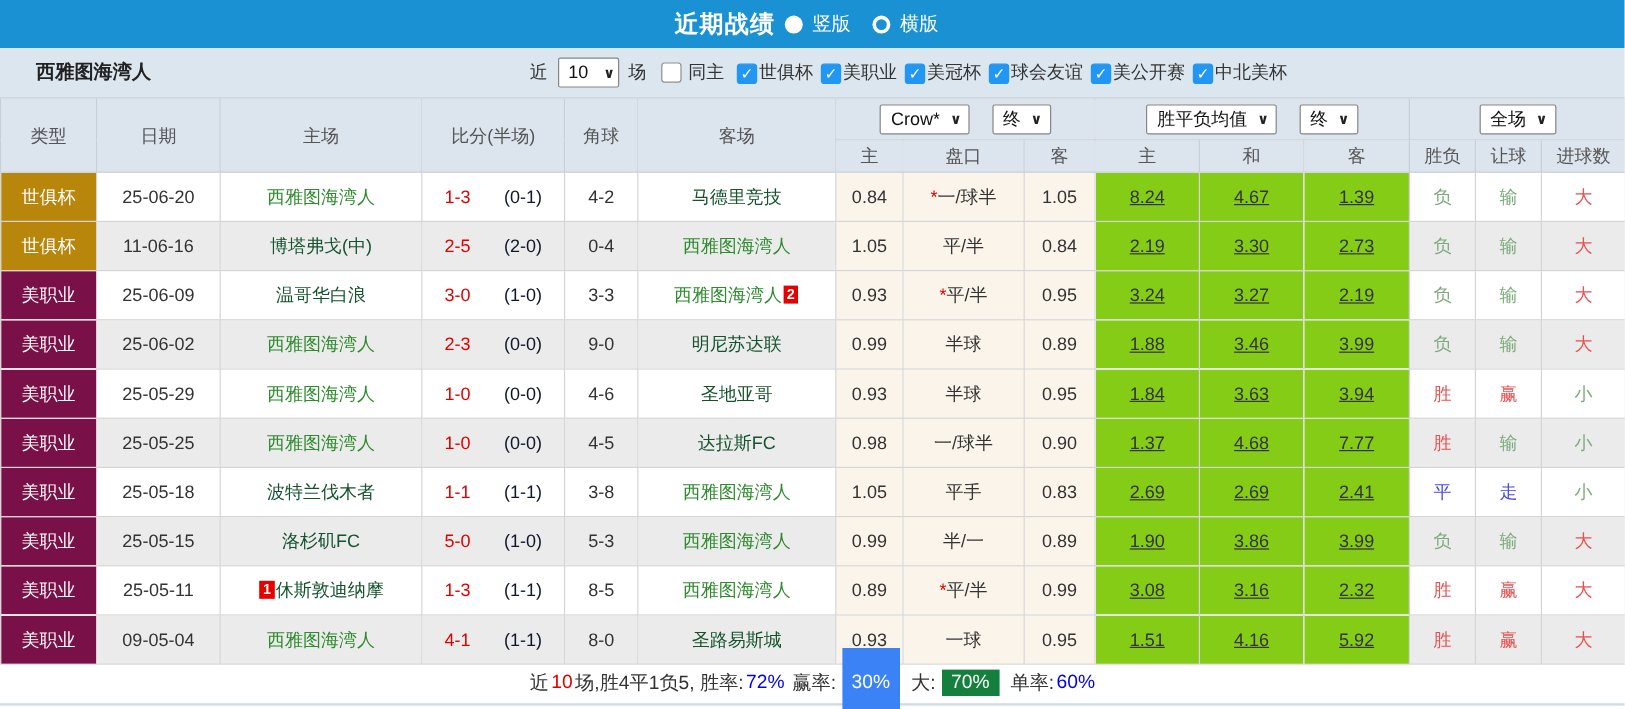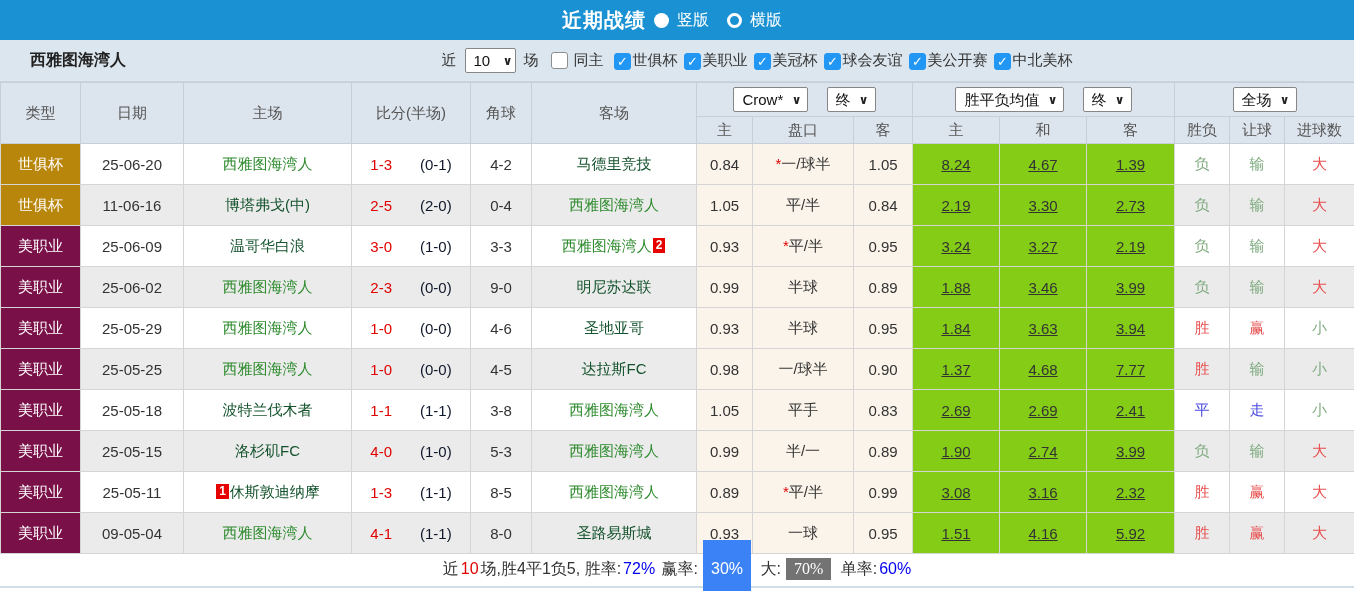--- a/index.html
+++ b/index.html
@@ -51,21 +51,21 @@
   .star { color:#e00000; }
   .badge { display:inline-block; background:#e60000; color:#fff; font-size:12px; font-weight:bold; line-height:15px; padding:0 3px; vertical-align:top; margin:1px 1px 0 1px; }
   .team-link { cursor:pointer; }
 
   
   .footer { height:30px; display:flex; align-items:center; justify-content:center; font-size:16px; color:#333; background:#fff; }
   .footer span { margin:0 1px; white-space:pre; }
   .seg-red-text { color:#e00000; }
   .seg-blue-text { color:#0000ee; }
   .seg-green-bg { background:#3b82f6; color:#fff !important; padding:20px 8px; margin:0 4px !important; }
-  .seg-red-bg { background:#737373; color:#fff !important; padding:2px 8px; margin:0 4px !important;font-family:Liberation Serif, serif; }
+  .seg-red-bg { background:#15803d; color:#fff !important; padding:2px 8px; margin:0 4px !important; }
   .bottom-line { border-top:2px solid #cfdde8; margin-top:2px; }
 </style>
 </head>
 <body>
 
 <div class="page">
 
   <div class="topbar">
     <span class="title">近期战绩</span>
     <span class="radio sel"></span>
@@ -253,28 +253,28 @@
           <td class="avg-cell">2.69</td>
           <td class="avg-cell">2.41</td>
           <td class="c-blue">平</td>
           <td class="c-blue">走</td>
           <td class="c-green">小</td>
         </tr>
         <tr class="even">
           <td class="lg" style="background: rgb(122, 16, 72);">美职业</td>
           <td>25-05-15</td>
           <td class="team-link"><span class="t-black">洛杉矶FC</span></td>
-          <td><span class="score-red">4-0</span><span class="half">(1-0)</span></td>
+          <td><span class="score-red">5-0</span><span class="half">(1-0)</span></td>
           <td>5-3</td>
           <td class="team-link"><span class="t-green">西雅图海湾人</span></td>
           <td class="pan-cell">0.99</td>
           <td class="pan-cell"><span>半/一</span></td>
           <td class="pan-cell">0.89</td>
           <td class="avg-cell">1.90</td>
-          <td class="avg-cell">2.74</td>
+          <td class="avg-cell">3.86</td>
           <td class="avg-cell">3.99</td>
           <td class="c-green">负</td>
           <td class="c-green">输</td>
           <td class="c-red">大</td>
         </tr>
         <tr>
           <td class="lg" style="background: rgb(122, 16, 72);">美职业</td>
           <td>25-05-11</td>
           <td class="team-link"><span class="badge">1</span><span class="t-black">休斯敦迪纳摩</span></td>
           <td><span class="score-red">1-3</span><span class="half">(1-1)</span></td>

